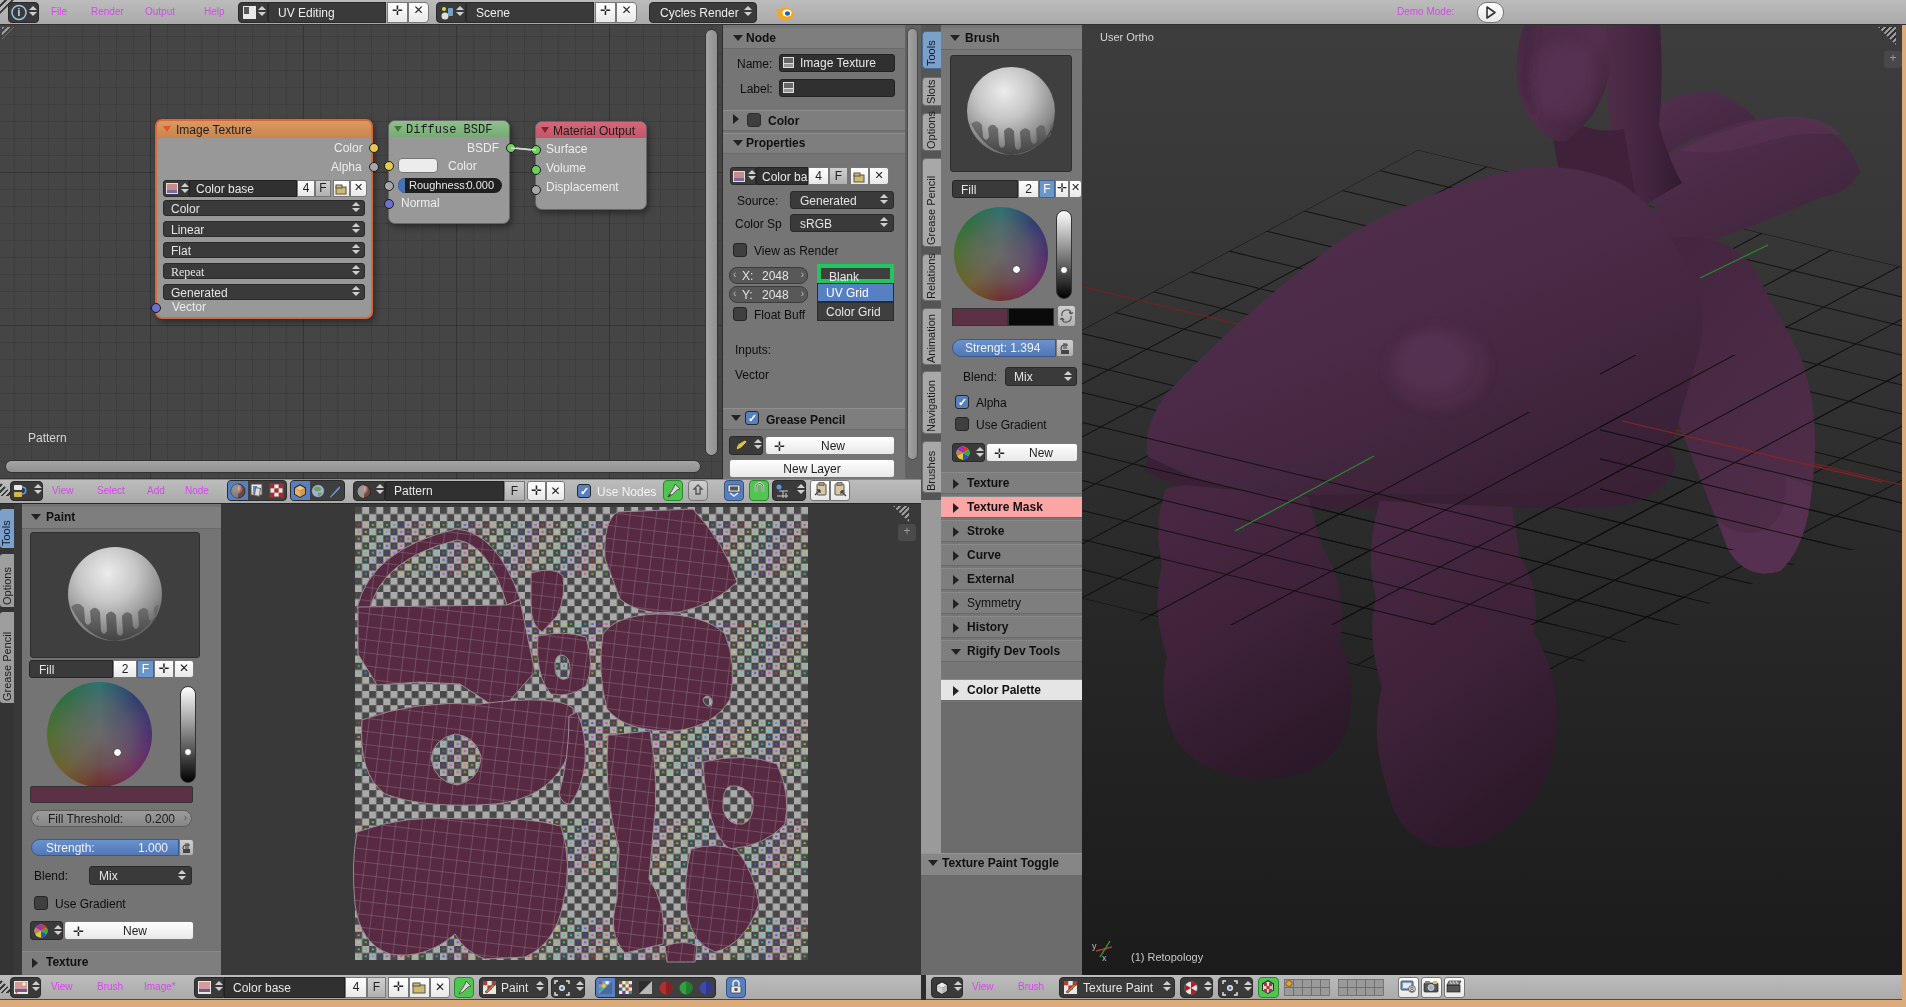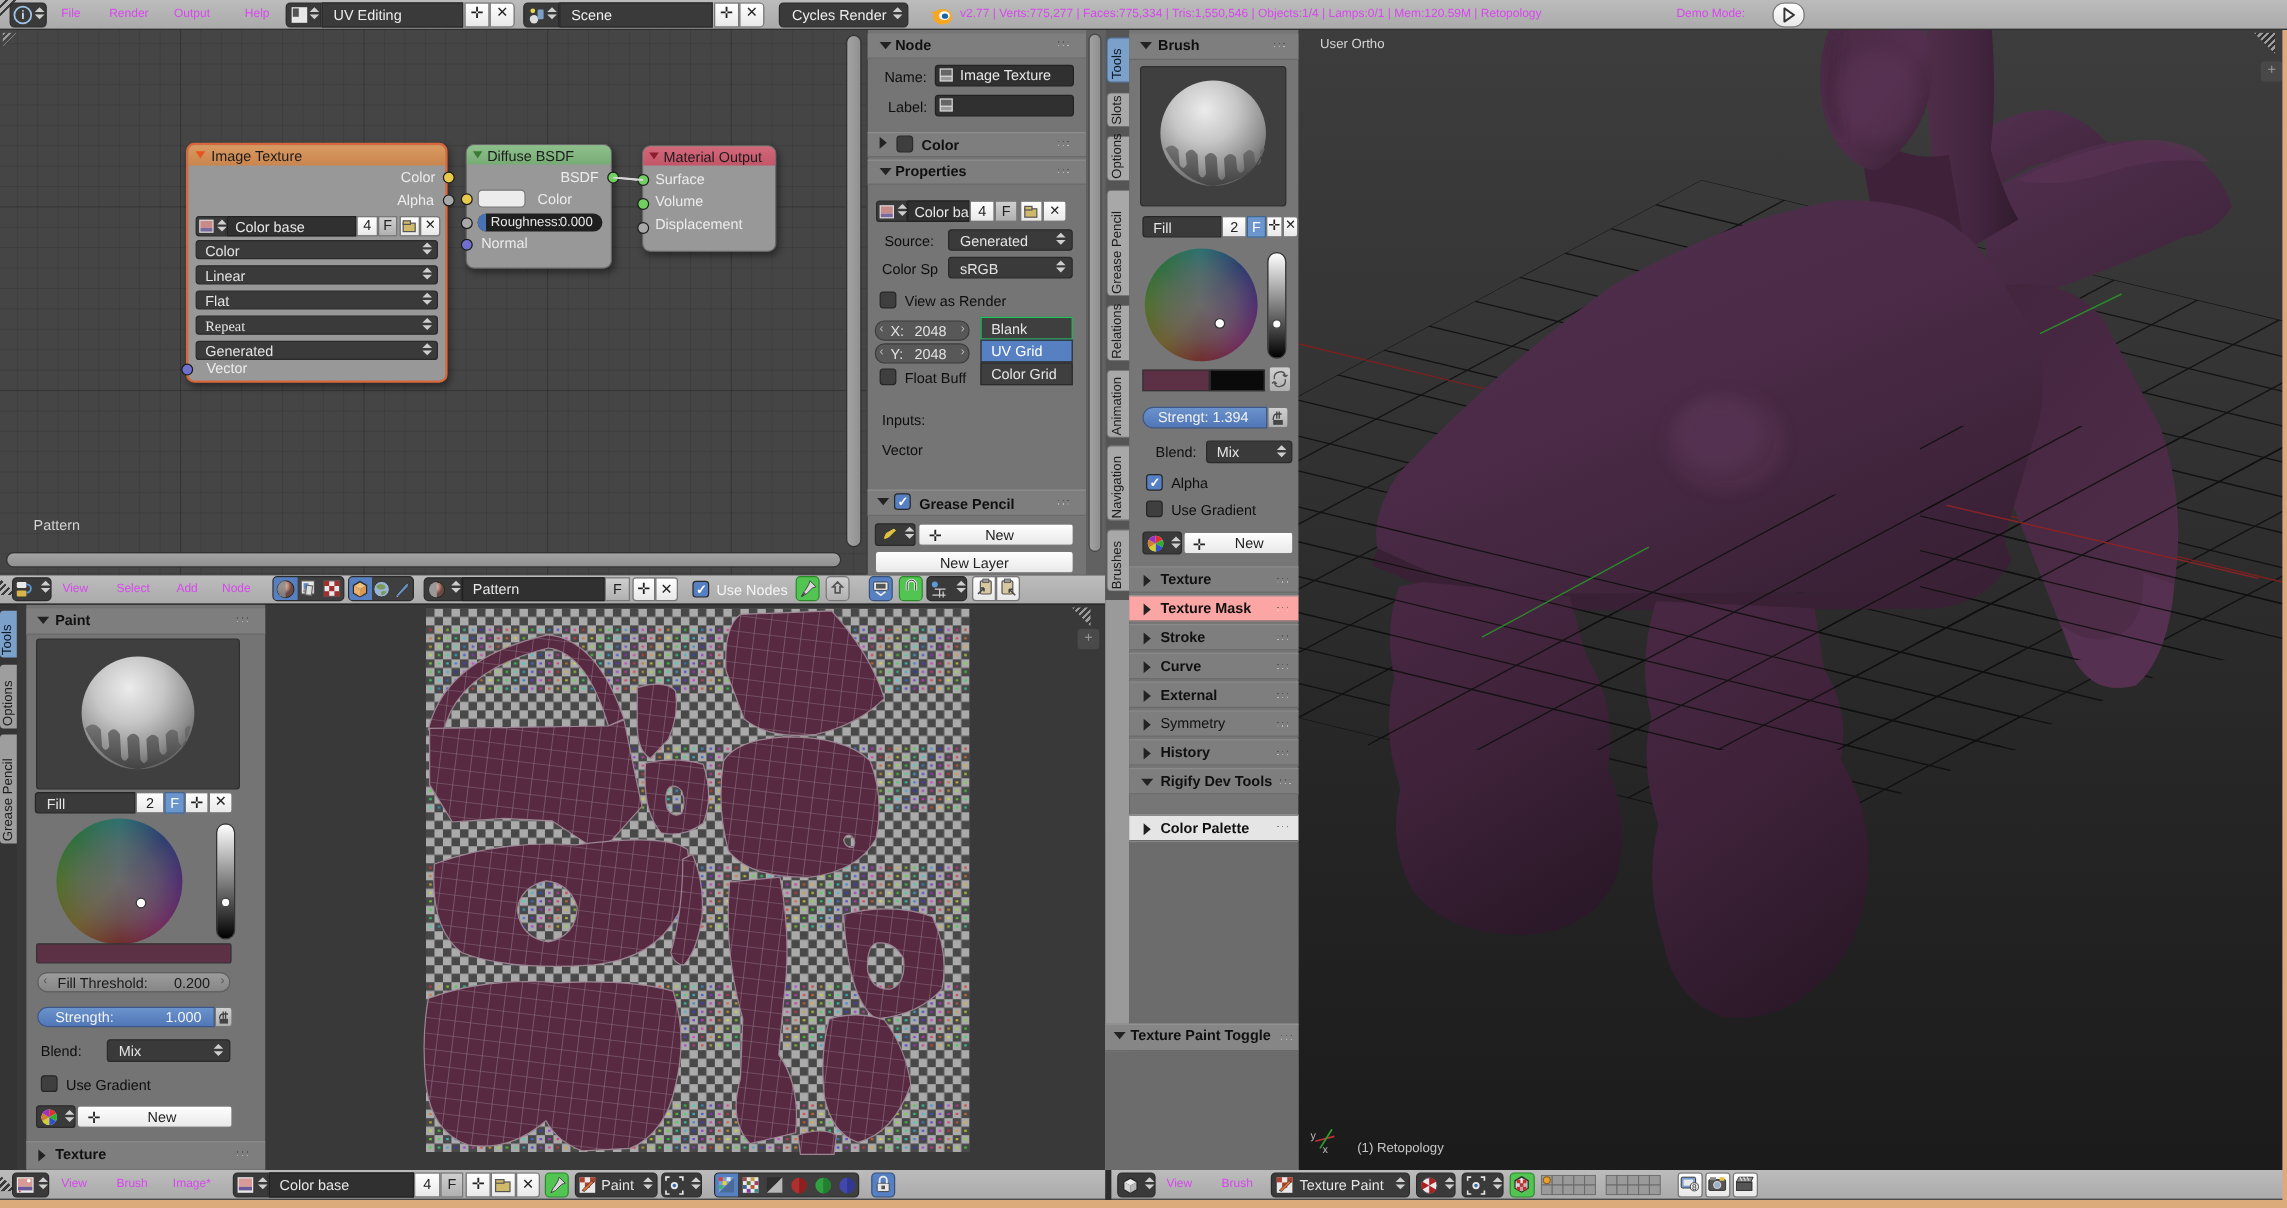--- a/index.html
+++ b/index.html
@@ -85,21 +85,20 @@
       <div class="whitetxt" style="left:10px;top:3px;">Cycles Render</div>
       <div class="uds" style="left:94px;top:3px;"></div>
     </div>
 
 <svg class="abs" style="left:773px;top:3px;" width="22" height="20" viewBox="0 0 22 20">
   <ellipse cx="12.5" cy="11" rx="8" ry="6.5" fill="#f5a623"></ellipse>
   <ellipse cx="14" cy="10" rx="4.5" ry="3.6" fill="#fff"></ellipse>
   <ellipse cx="14.5" cy="10.5" rx="2.6" ry="2.2" fill="#1b65a6"></ellipse>
   <path d="M2,7 L12,6 L8,10 Z" fill="#f5a623"></path>
 </svg>
-<div class="menutxt" style="left:800px;top:6px;">v2.77 | Verts:775,277 | Faces:775,334 | Tris:1,550,546 | Objects:1/4 | Lamps:0/1 | Mem:120.59M | Retopology</div>
 <div class="menutxt" style="left:1397px;top:6px;">Demo Mode:</div>
 <div class="wbtn abs" style="left:1477px;top:2px;width:27px;height:21px;border-radius:10px;">
   <svg width="25" height="19">
         <path d="M9,4 L17,9.5 L9,15 Z" fill="none" stroke="#333" stroke-width="1.6" stroke-linejoin="round"></path>
       </svg>
 </div>
 
 <div class="abs" id="nodecanvas" style="left:0;top:25px;width:921px;height:454px;background:#454545;
  background-image:
   linear-gradient(rgba(0,0,0,0.16) 1px, transparent 1px),
@@ -163,21 +162,21 @@
     </div>
 <div class="ddark abs" style="left:163px;top:284px;width:202px;height:16px;">
       <div class="txt" style="left:7px;top:1px;font-size:12px;color:#e4e4e4;">Generated</div>
       <div class="uds" style="left:188px;top:1px;"></div>
     </div>
 <div class="txt" style="left:172px;top:300px;font-size:12px;color:#ececec;">Vector</div>
 
 <div class="abs" style="left:388px;top:120px;width:122px;height:104px;background:#989898;border:1px solid #666;border-radius:7px;box-shadow:2px 3px 6px rgba(0,0,0,0.4);"></div>
 <div class="abs" style="left:389px;top:121px;width:120px;height:16px;background:linear-gradient(#8ec08b,#77ab74);border-radius:6px 6px 0 0;"></div>
 <div class="abs" style="left:394px;top:126px;width:0;height:0;border-left:4px solid transparent;border-right:4px solid transparent;border-top:6px solid #3d7a3a;"></div>
-<div class="txt" style="left:406px;top:123px;font-size:12px;color:#1c1c1c;">Diffuse BSDF</div>
+<div class="txt" style="left:406px;top:123px;font-size:12px;color:#1c1c1c;font-family:Liberation Mono, monospace;">Diffuse BSDF</div>
 <div class="txt" style="left:467px;top:141px;font-size:12px;color:#ececec;">BSDF</div>
 <div class="abs" style="left:398px;top:158px;width:40px;height:15px;background:#ececec;border:1px solid #777;border-radius:4px;"></div>
 <div class="txt" style="left:448px;top:159px;font-size:12px;color:#ececec;">Color</div>
 <div class="abs" style="left:398px;top:178px;width:104px;height:15px;background:#1f1f1f;border-radius:8px;overflow:hidden;">
   <div class="abs" style="left:0;top:0;width:7px;height:15px;background:#4772b3;"></div>
   <div class="txt" style="left:11px;top:1px;font-size:11px;color:#e8e8e8;">Roughness:</div>
   <div class="txt" style="right:8px;top:1px;font-size:11px;color:#e8e8e8;">0.000</div>
 </div>
 <div class="txt" style="left:401px;top:196px;font-size:12px;color:#ececec;">Normal</div>
 
@@ -276,21 +275,21 @@
       <span style="position:absolute;left:3px;top:1px;color:#bbb;font-size:10px;">‹</span>
       <span style="position:absolute;right:3px;top:1px;color:#bbb;font-size:10px;">›</span>
     </div>
 <div class="abs" style="left:729px;top:286px;width:79px;height:17px;background:#585858;border:1px solid #3c3c3c;border-radius:8px;color:#e2e2e2;font-size:12px;">
       <span style="position:absolute;left:12px;top:1px;">Y:</span>
       <span style="position:absolute;left:32px;top:1px;">2048</span>
       <span style="position:absolute;left:3px;top:1px;color:#bbb;font-size:10px;">‹</span>
       <span style="position:absolute;right:3px;top:1px;color:#bbb;font-size:10px;">›</span>
     </div>
 
-<div class="abs" style="left:817px;top:264px;width:77px;height:19px;background:#3f3f3f;border:1px solid #22c55e;">
+<div class="abs" style="left:817px;top:264px;width:77px;height:19px;background:#3f3f3f;border:4px solid #22c55e;">
       <div class="txt" style="left:8px;top:2px;font-size:12px;color:#e6e6e6;">Blank</div>
     </div>
 <div class="abs" style="left:817px;top:283px;width:77px;height:19px;background:#5680c2;border:1px solid #2a2a2a;">
       <div class="txt" style="left:8px;top:2px;font-size:12px;color:#fff;">UV Grid</div>
     </div>
 <div class="abs" style="left:817px;top:302px;width:77px;height:19px;background:#3f3f3f;border:1px solid #2a2a2a;">
       <div class="txt" style="left:8px;top:2px;font-size:12px;color:#e6e6e6;">Color Grid</div>
     </div>
 <div class="cb" style="left:733px;top:307px;"></div>
 <div class="paneltxt" style="left:754px;top:308px;">Float Buff</div>

